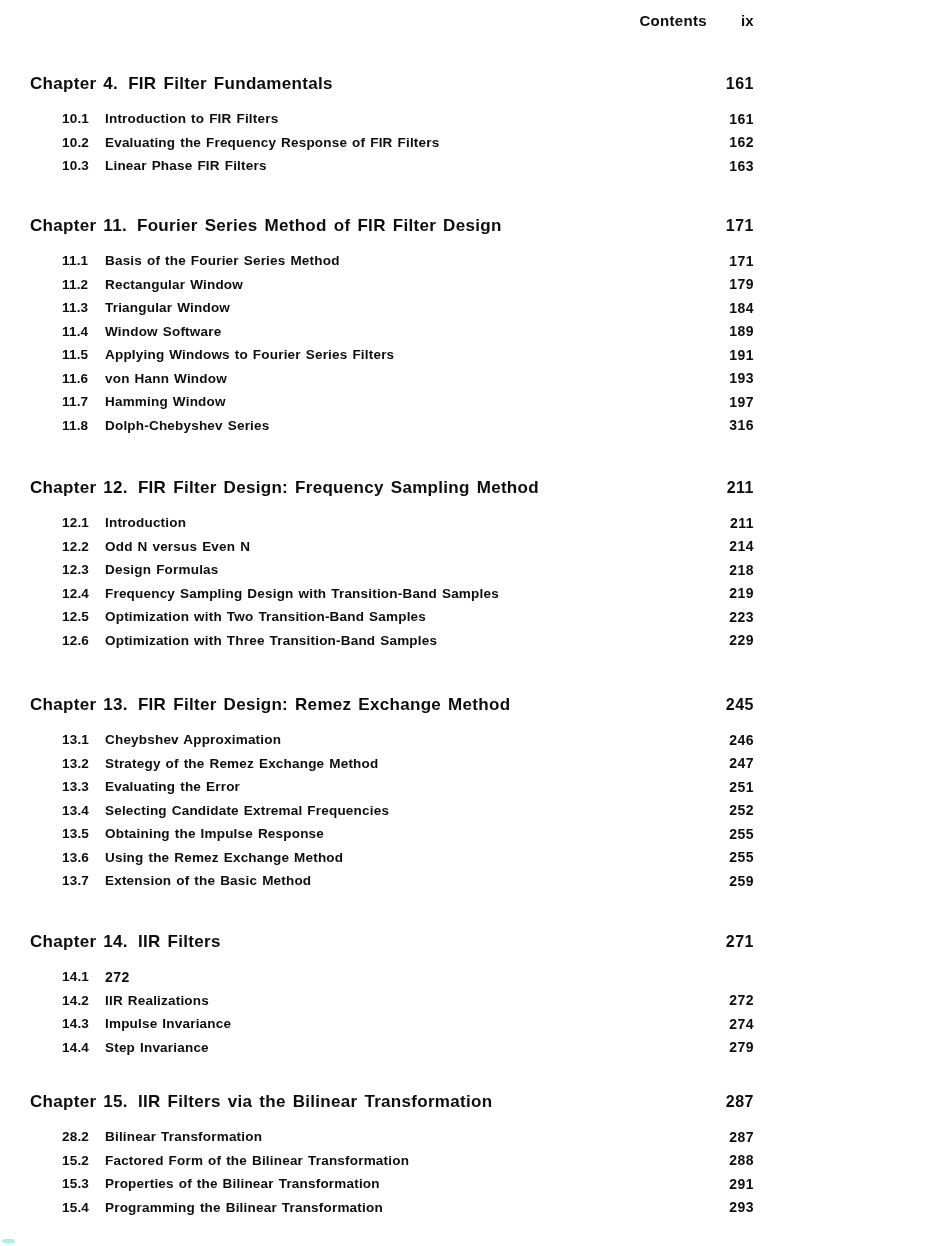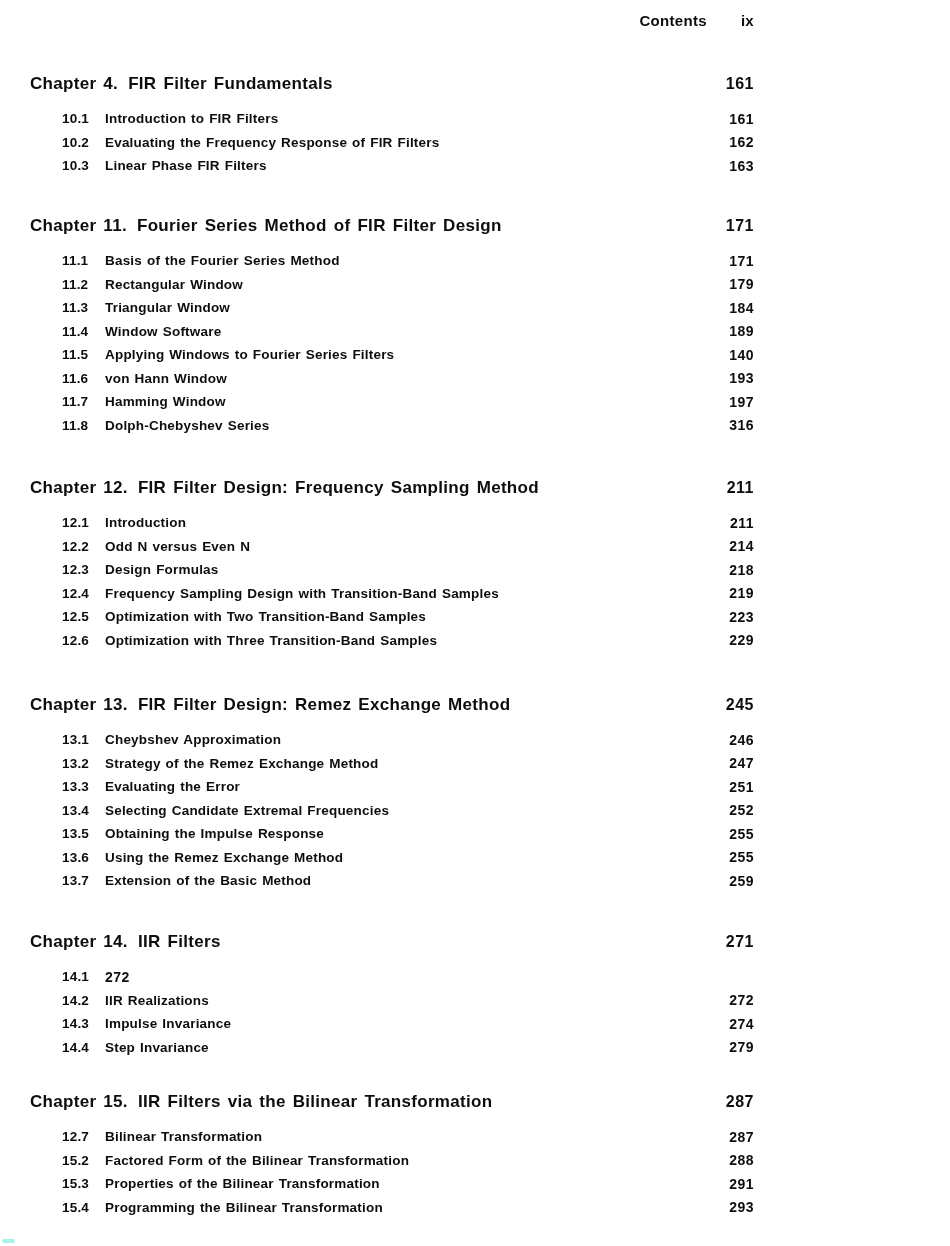--- a/index.html
+++ b/index.html
@@ -97,21 +97,21 @@
     <span class="sec-page">184</span>
   </div>
           <div class="section-row">
     <span class="sec-num">11.4</span>
     <span class="sec-title">Window Software</span>
     <span class="sec-page">189</span>
   </div>
           <div class="section-row">
     <span class="sec-num">11.5</span>
     <span class="sec-title">Applying Windows to Fourier Series Filters</span>
-    <span class="sec-page">140</span>
+    <span class="sec-page">191</span>
   </div>
           <div class="section-row">
     <span class="sec-num">11.6</span>
     <span class="sec-title">von Hann Window</span>
     <span class="sec-page">193</span>
   </div>
           <div class="section-row">
     <span class="sec-num">11.7</span>
     <span class="sec-title">Hamming Window</span>
     <span class="sec-page">197</span>
@@ -235,21 +235,21 @@
         </div>
   </div>
       <div class="chapter">
     <div class="chapter-heading">
       <span>Chapter 15.</span>
       <span>IIR Filters via the Bilinear Transformation</span>
       <span class="chapter-page">287</span>
     </div>
     <div class="section-list">
           <div class="section-row">
-    <span class="sec-num">12.7</span>
+    <span class="sec-num">28.2</span>
     <span class="sec-title">Bilinear Transformation</span>
     <span class="sec-page">287</span>
   </div>
           <div class="section-row">
     <span class="sec-num">15.2</span>
     <span class="sec-title">Factored Form of the Bilinear Transformation</span>
     <span class="sec-page">288</span>
   </div>
           <div class="section-row">
     <span class="sec-num">15.3</span>

